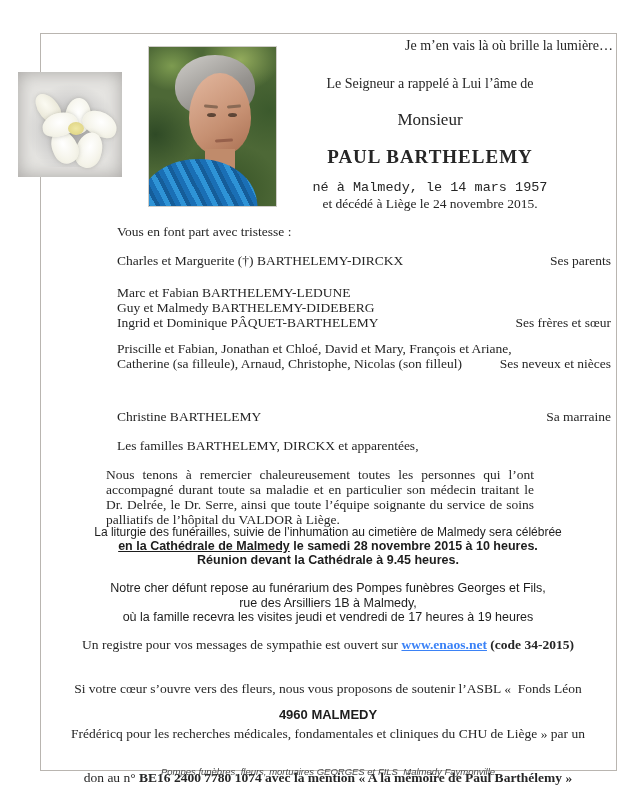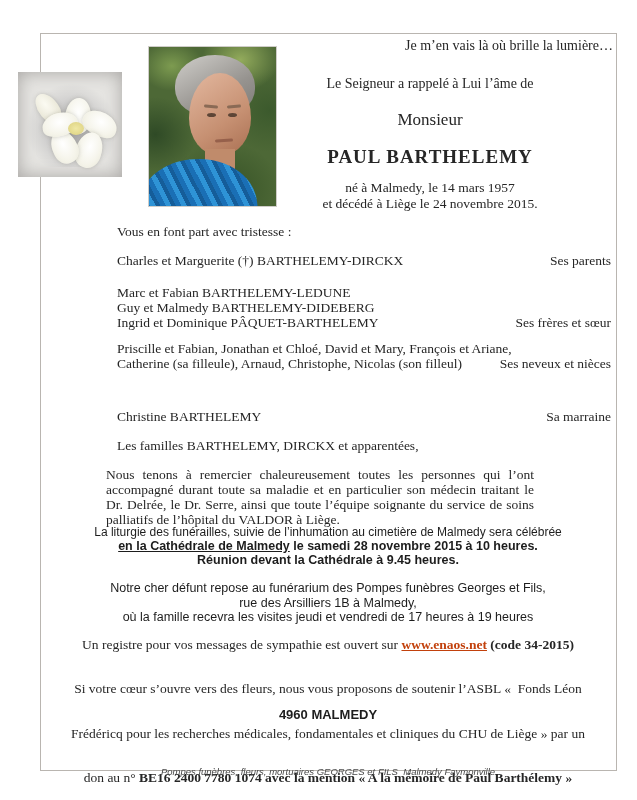--- a/index.html
+++ b/index.html
@@ -48,21 +48,21 @@
   .shirt{position:absolute;left:-14px;top:112px;width:120px;height:60px;transform:rotate(-7deg);
          border-radius:55% 60% 0 0/90% 95% 0 0;
          background:repeating-linear-gradient(70deg,#1a6fb5 0 5px,#2e93d6 5px 10px,#155d99 10px 14px);}
 
   
   .quote{position:absolute;right:44px;top:38px;font-size:14px;}
   .hdr{position:absolute;left:258px;width:344px;text-align:center;}
   .hdr-intro{top:76px;font-size:14px;}
   .hdr-title{top:110px;font-size:17px;}
   .hdr-name{top:146px;font-size:19px;font-weight:bold;letter-spacing:1px;}
-  .hdr-birth{top:180px;font-size:13.5px;}
+  .hdr-birth{top:180px;font-size:13.5px;font-family:Liberation Mono, monospace;}
   .hdr-death{top:196px;font-size:13.5px;}
 
   .body-text{font-size:13.5px;line-height:15px;}
   .intro-line{position:absolute;left:117px;top:224px;font-size:13.5px;}
   .group{position:absolute;left:117px;right:46px;}
   .g0{top:253px;} .g1{top:285px;} .g2{top:341px;} .g3{top:381px;} .g4{top:409px;}
   .relation{position:absolute;right:0;bottom:0;white-space:nowrap;}
   .families{position:absolute;left:117px;top:438px;font-size:13.5px;}
   .thanks{position:absolute;left:106px;top:467px;width:428px;font-size:13.5px;line-height:15px;text-align:justify;}
 
@@ -153,21 +153,21 @@
     <div class="bold-line">Réunion devant la Cathédrale à 9.45 heures.</div>
   </div>
 
   <div class="repose sans">
     <div>Notre cher défunt repose au funérarium des Pompes funèbres Georges et Fils,</div>
     <div>rue des Arsilliers 1B à Malmedy,</div>
     <div>où la famille recevra les visites jeudi et vendredi de 17 heures à 19 heures</div>
   </div>
 
   <div class="register">
-    <span>Un registre pour vos messages de sympathie est ouvert sur </span><a href="#" style="color:#c2410c">www.enaos.net</a><b> (code 34-2015)</b>
+    <span>Un registre pour vos messages de sympathie est ouvert sur </span><a href="#" style="color:#3b82f6">www.enaos.net</a><b> (code 34-2015)</b>
   </div>
 
   <div class="donation">
     <div>Si votre cœur s’ouvre vers des fleurs, nous vous proposons de soutenir l’ASBL «  Fonds Léon</div>
     <div>Frédéricq pour les recherches médicales, fondamentales et cliniques du CHU de Liège » par un</div>
     <div><span>don au n° </span><span class="b">BE16 2400 7780 1074 avec la mention « A la mémoire de Paul Barthélemy »</span></div>
   </div>
 
   <div class="city sans">4960 MALMEDY</div>
 

